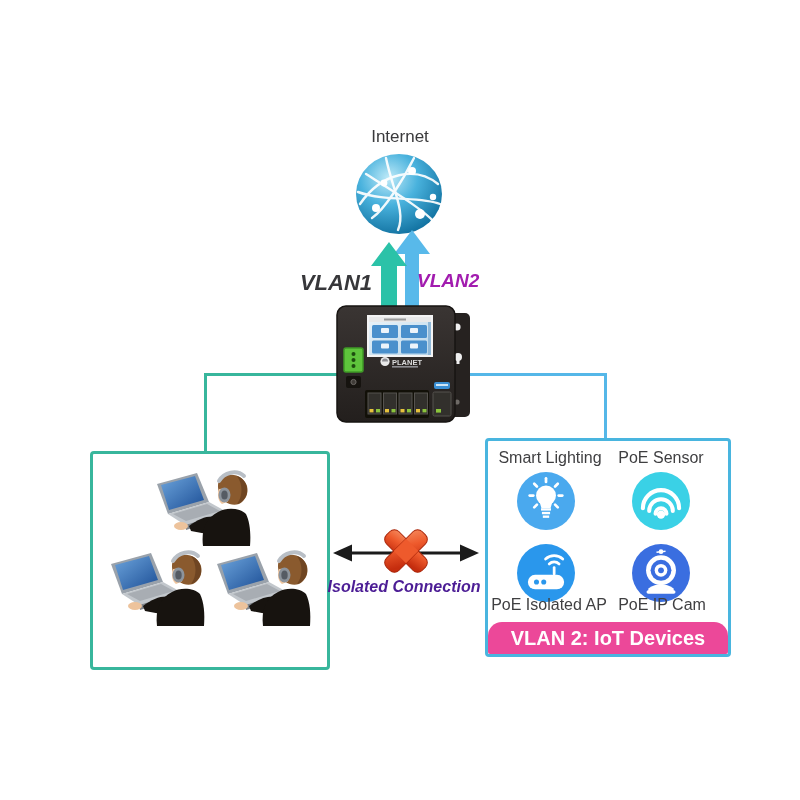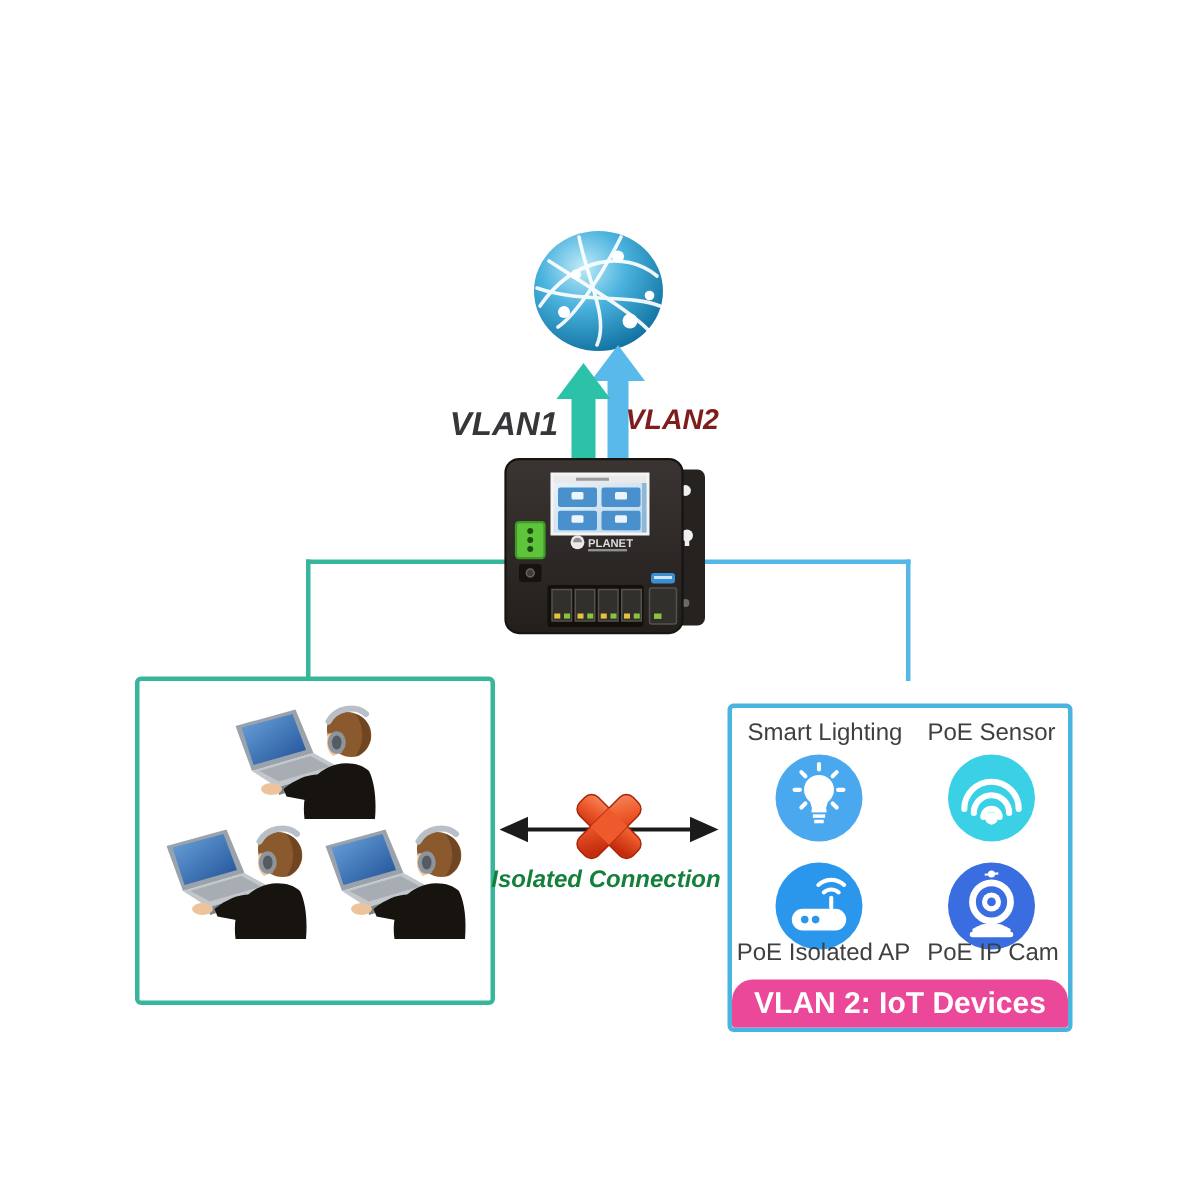--- a/index.html
+++ b/index.html
@@ -2,42 +2,43 @@
 <html><head>
 <meta charset="utf-8">
 <style>
   html,body{margin:0;padding:0;background:#ffffff;}
   .stage{position:relative;width:800px;height:800px;background:#ffffff;overflow:hidden;
          font-family:"Liberation Sans","DejaVu Sans",sans-serif;}
   .abs{position:absolute;}
   .txt{position:absolute;color:#3a3a3c;}
   .internet{left:300px;top:127px;width:200px;text-align:center;font-size:17px;}
   .vlan1lbl{left:266px;top:270px;width:106px;text-align:right;font-size:22px;font-weight:bold;font-style:italic;color:#37373a;}
-  .vlan2lbl{left:417px;top:270px;width:110px;text-align:left;font-size:19px;font-weight:bold;font-style:italic;color:#7f1d1d;}
+  .vlan2lbl{left:417px;top:270px;width:110px;text-align:left;font-size:19px;font-weight:bold;font-style:italic;color:#a21caf;}
   .model{left:318px;top:426px;width:164px;text-align:center;font-size:17px;font-weight:bold;color:#1f1f22;}
   .line{position:absolute;}
   .line.teal{background:#38b69c;}
   .line.cyan{background:#55b7e8;}
   .vbox{position:absolute;background:#ffffff;border:3px solid;border-radius:4px;}
   .vbox.teal{border-color:#38b69c;}
   .vbox.cyan{border-color:#49b5df;}
   .band{position:absolute;left:0;right:0;bottom:0;height:32px;line-height:32px;text-align:center;
         color:#ffffff;font-size:20px;font-weight:bold;border-radius:14px 14px 2px 2px;}
   .band.teal{background:#3cb89e;}
   .band.cyan{background:#ec4899;}
   .devlbl{position:absolute;text-align:center;font-size:16px;color:#3f3f41;}
   .devcircle{position:absolute;width:58px;height:58px;border-radius:50%;}
   .devcircle svg{position:absolute;left:0;top:0;}
-  .iso{left:322px;top:578px;width:164px;text-align:center;font-size:16px;font-weight:bold;font-style:italic;color:#15803d;}
+  .iso{left:322px;top:578px;width:164px;text-align:center;font-size:16px;font-weight:bold;font-style:italic;color:#4c1d95;}
 </style>
 </head>
 <body>
 
 <div class="stage">
 
+  <div class="txt internet">Internet</div>
 
   <svg class="abs" style="left:354px;top:152px;" width="90" height="84" viewBox="0 0 90 84">
     <defs>
       <radialGradient id="glb" cx="38%" cy="30%" r="75%">
         <stop offset="0%" stop-color="#bfeaf8"></stop>
         <stop offset="45%" stop-color="#49b2dd"></stop>
         <stop offset="100%" stop-color="#0f6f9e"></stop>
       </radialGradient>
     </defs>
     <ellipse cx="45" cy="42" rx="43" ry="40" fill="url(#glb)"></ellipse>
@@ -188,21 +189,21 @@
         <use href="#personlaptop"></use>
       </svg>
     <svg class="abs" style="left:12px;top:94px;" width="100" height="80" viewBox="0 0 100 80">
         <use href="#personlaptop"></use>
       </svg>
     <svg class="abs" style="left:118px;top:94px;" width="100" height="80" viewBox="0 0 100 80">
         <use href="#personlaptop"></use>
       </svg>
   </div>
 
-  <div class="vbox cyan" style="left:485px;top:469px;width:224px;height:213px;">
+  <div class="vbox cyan" style="left:485px;top:438px;width:224px;height:213px;padding-left:16px;">
     <div class="devlbl" style="left:0px;top:8px;width:124px;">Smart Lighting</div>
     <div class="devlbl" style="left:122px;top:8px;width:102px;text-align:center;">PoE Sensor</div>
 
     <div class="devcircle" style="left:29px;top:31px;background:#4aa9ee;">
       <svg width="58" height="58" viewBox="0 0 64 64">
         <g stroke="#ffffff" stroke-width="3" stroke-linecap="round">
           <line x1="32" y1="7" x2="32" y2="11"></line>
           <line x1="14" y1="26" x2="18" y2="26"></line>
           <line x1="46" y1="26" x2="50" y2="26"></line>
           <line x1="19" y1="13" x2="22" y2="16"></line>

